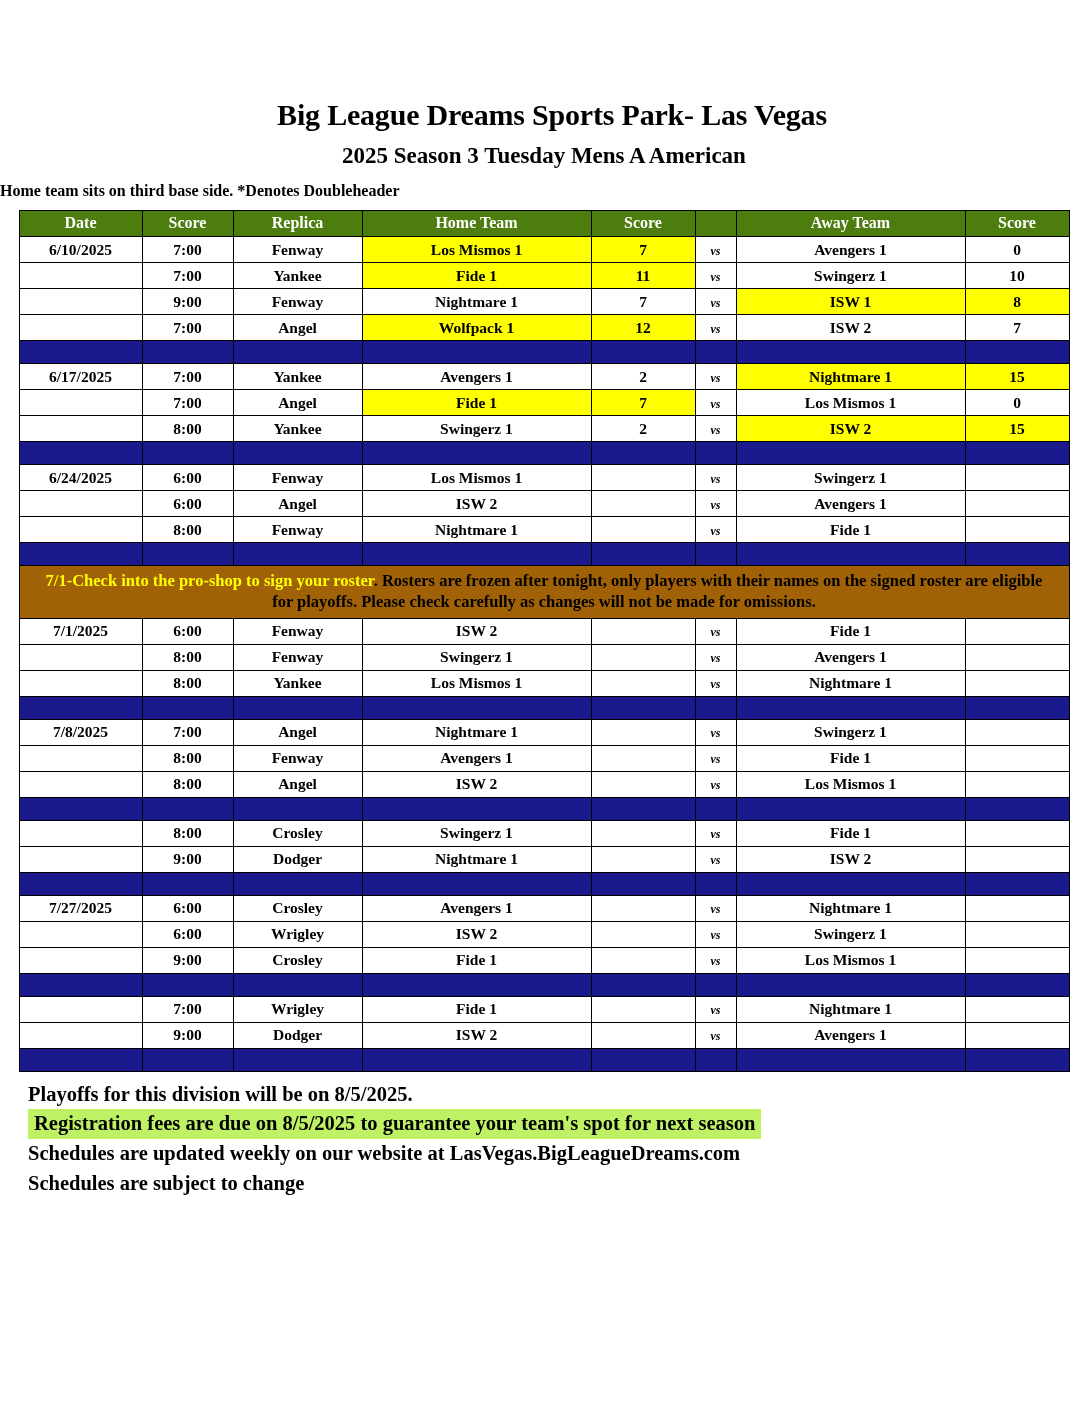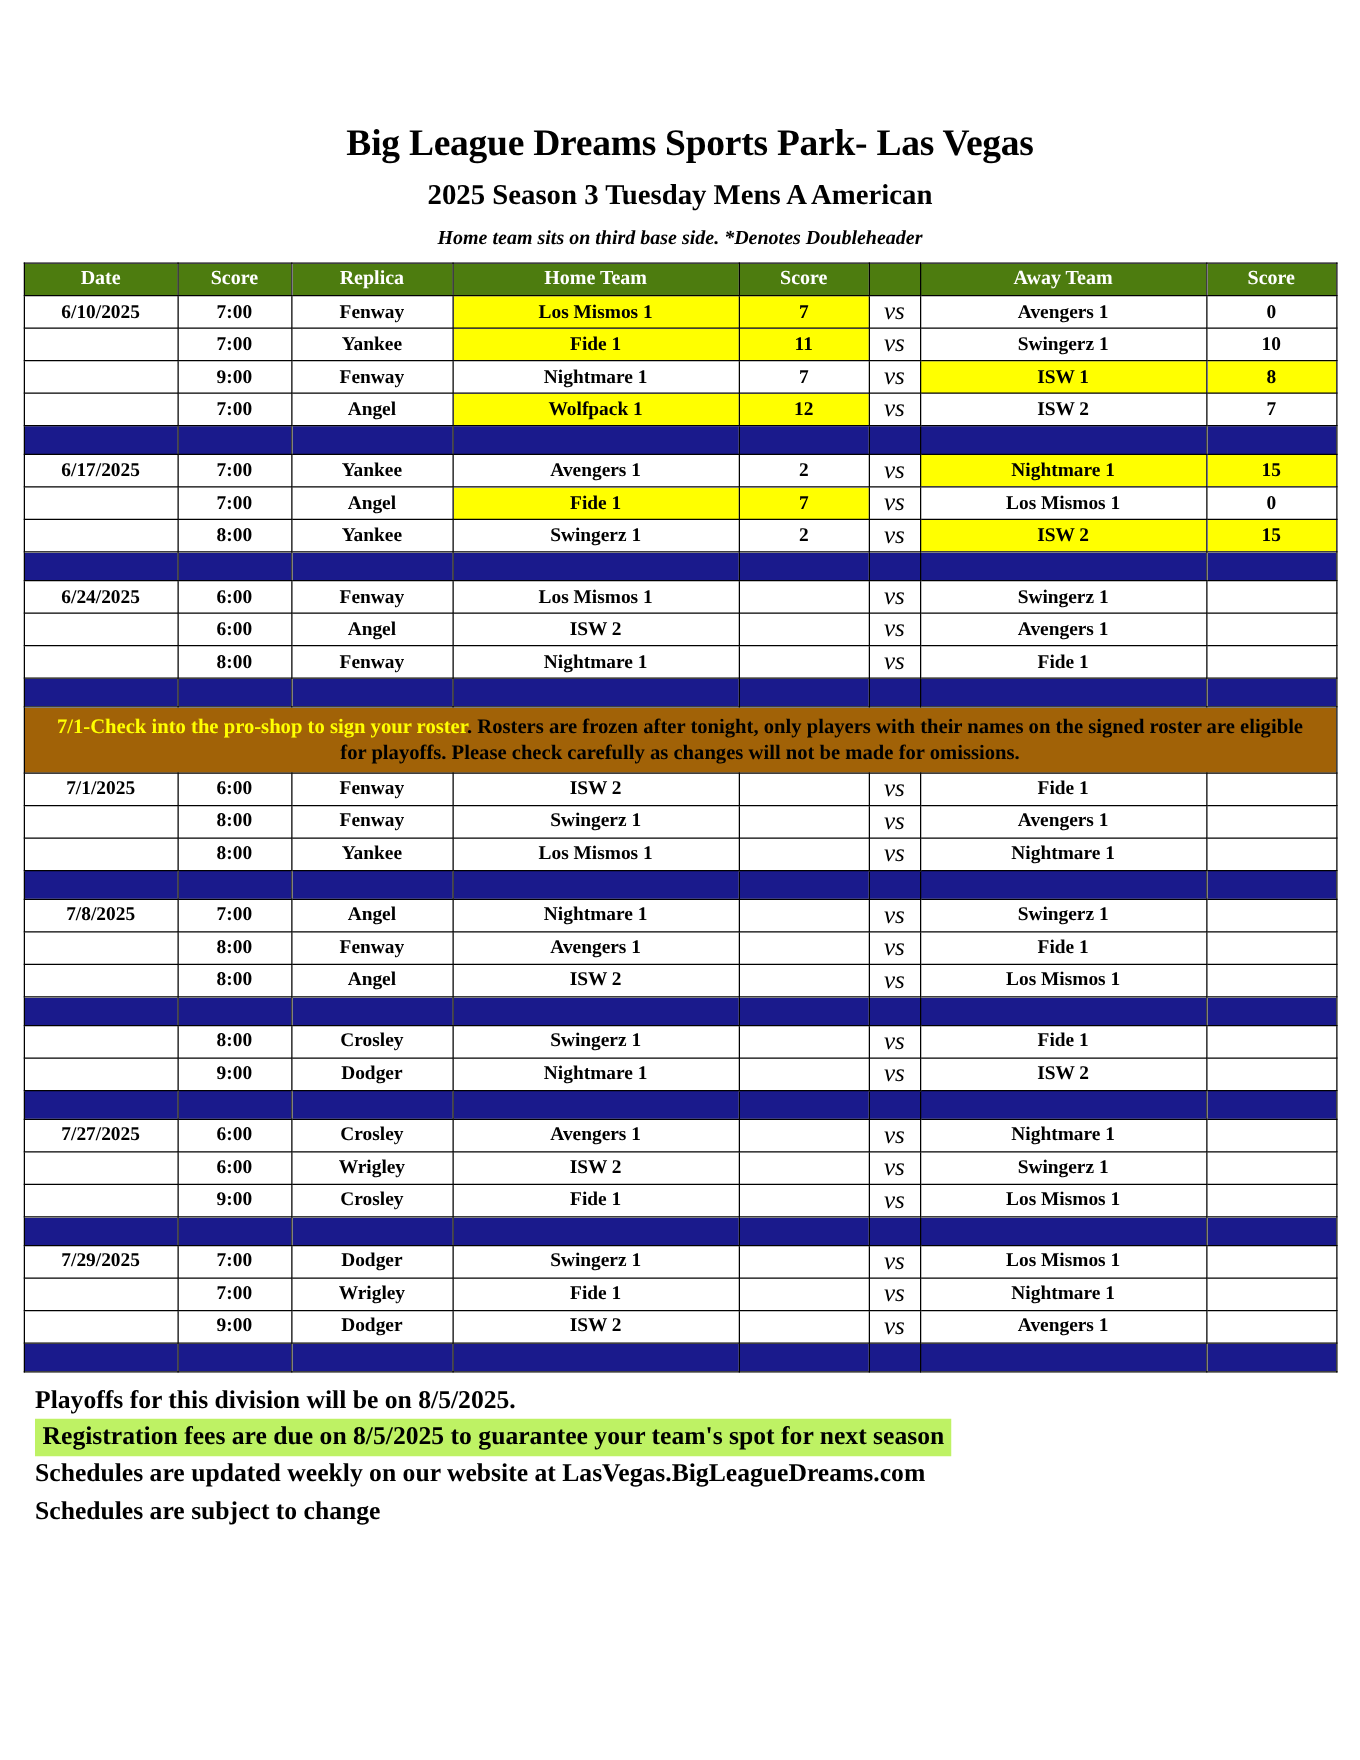--- a/index.html
+++ b/index.html
@@ -31,24 +31,22 @@
     padding-left: 16px;
   }
   .subtitle {
     text-align: center;
     font-size: 23px;
     font-weight: bold;
     margin-top: 12px;
     line-height: 1.1;
   }
   .note-italic {
-    text-align: center;
     font-size: 16px;
     font-weight: bold;
-    font-style: italic;
     margin-top: 14px;
     margin-bottom: 10px;
   }
 
   table.sched {
     border-collapse: collapse;
     table-layout: fixed;
     width: 1044px;
     margin: 0 auto;
     font-size: 15.5px;
@@ -74,22 +72,22 @@
   .c-time   { width: 90px;  }
   .c-rep    { width: 128px; }
   .c-home   { width: 228px; }
   .c-score1 { width: 103px; }
   .c-vs     { width: 40px;  }
   .c-away   { width: 228px; }
   .c-score2 { width: 103px; }
 
   .vs {
     font-style: italic;
-    font-size: 20px;
-    font-weight: normal;
+    font-size: 12px;
+    font-weight: bold;
     text-align: right;
   }
   .hl {
     background: #ffff00;
   }
   tr.spacer td {
     background: #1a1a8c;
     height: 22px;
     border: 1px solid #000000;
   }
@@ -425,30 +423,20 @@
           <td></td>
           <td></td>
           <td></td>
           <td></td>
           <td></td>
           <td></td>
           <td></td>
           <td></td>
         </tr>
         <tr>
-          <td class="c-date">7/29/2025</td>
-          <td class="c-time">7:00</td>
-          <td class="c-rep">Dodger</td>
-          <td class="c-home">Swingerz 1</td>
-          <td class="c-score1"></td>
-          <td class="c-vs"><span class="vs">vs</span></td>
-          <td class="c-away">Los Mismos 1</td>
-          <td class="c-score2"></td>
-        </tr>
-        <tr>
           <td class="c-date"></td>
           <td class="c-time">7:00</td>
           <td class="c-rep">Wrigley</td>
           <td class="c-home">Fide 1</td>
           <td class="c-score1"></td>
           <td class="c-vs"><span class="vs">vs</span></td>
           <td class="c-away">Nightmare 1</td>
           <td class="c-score2"></td>
         </tr>
         <tr>

